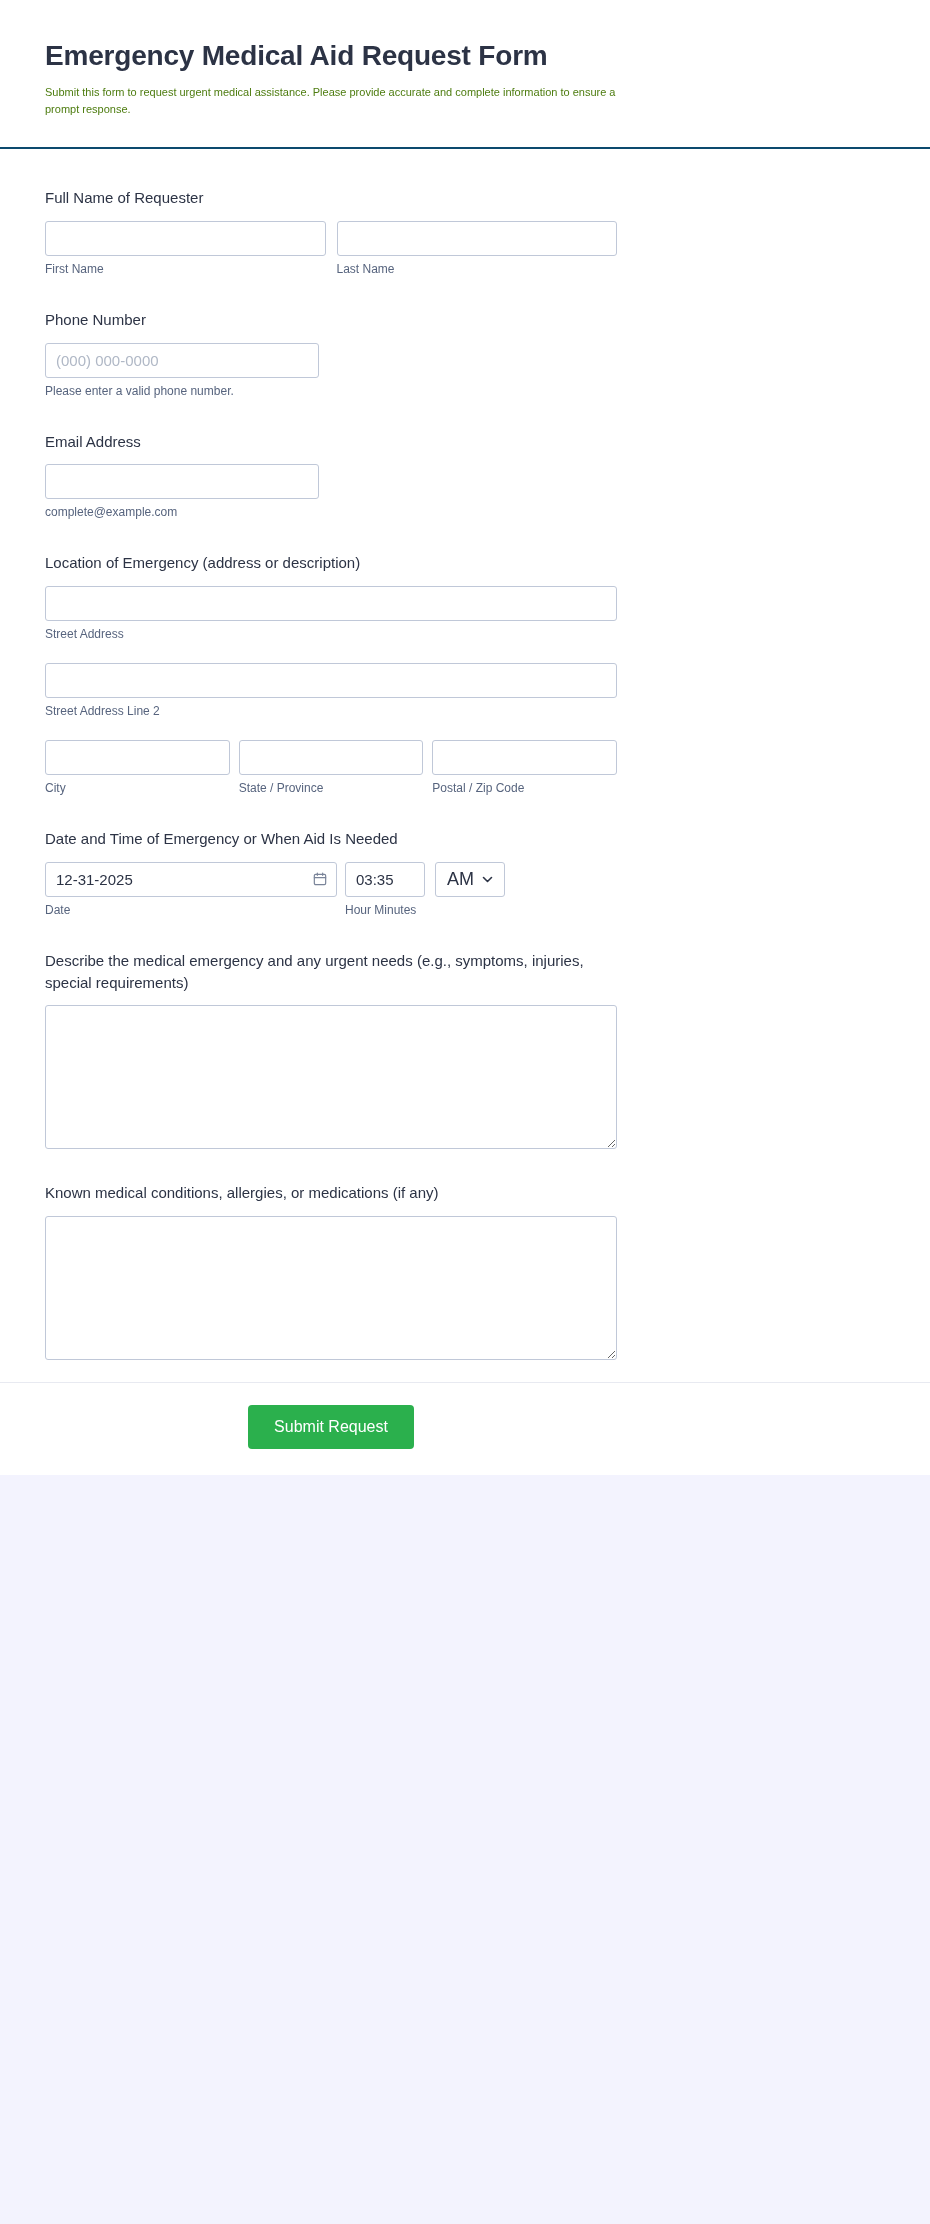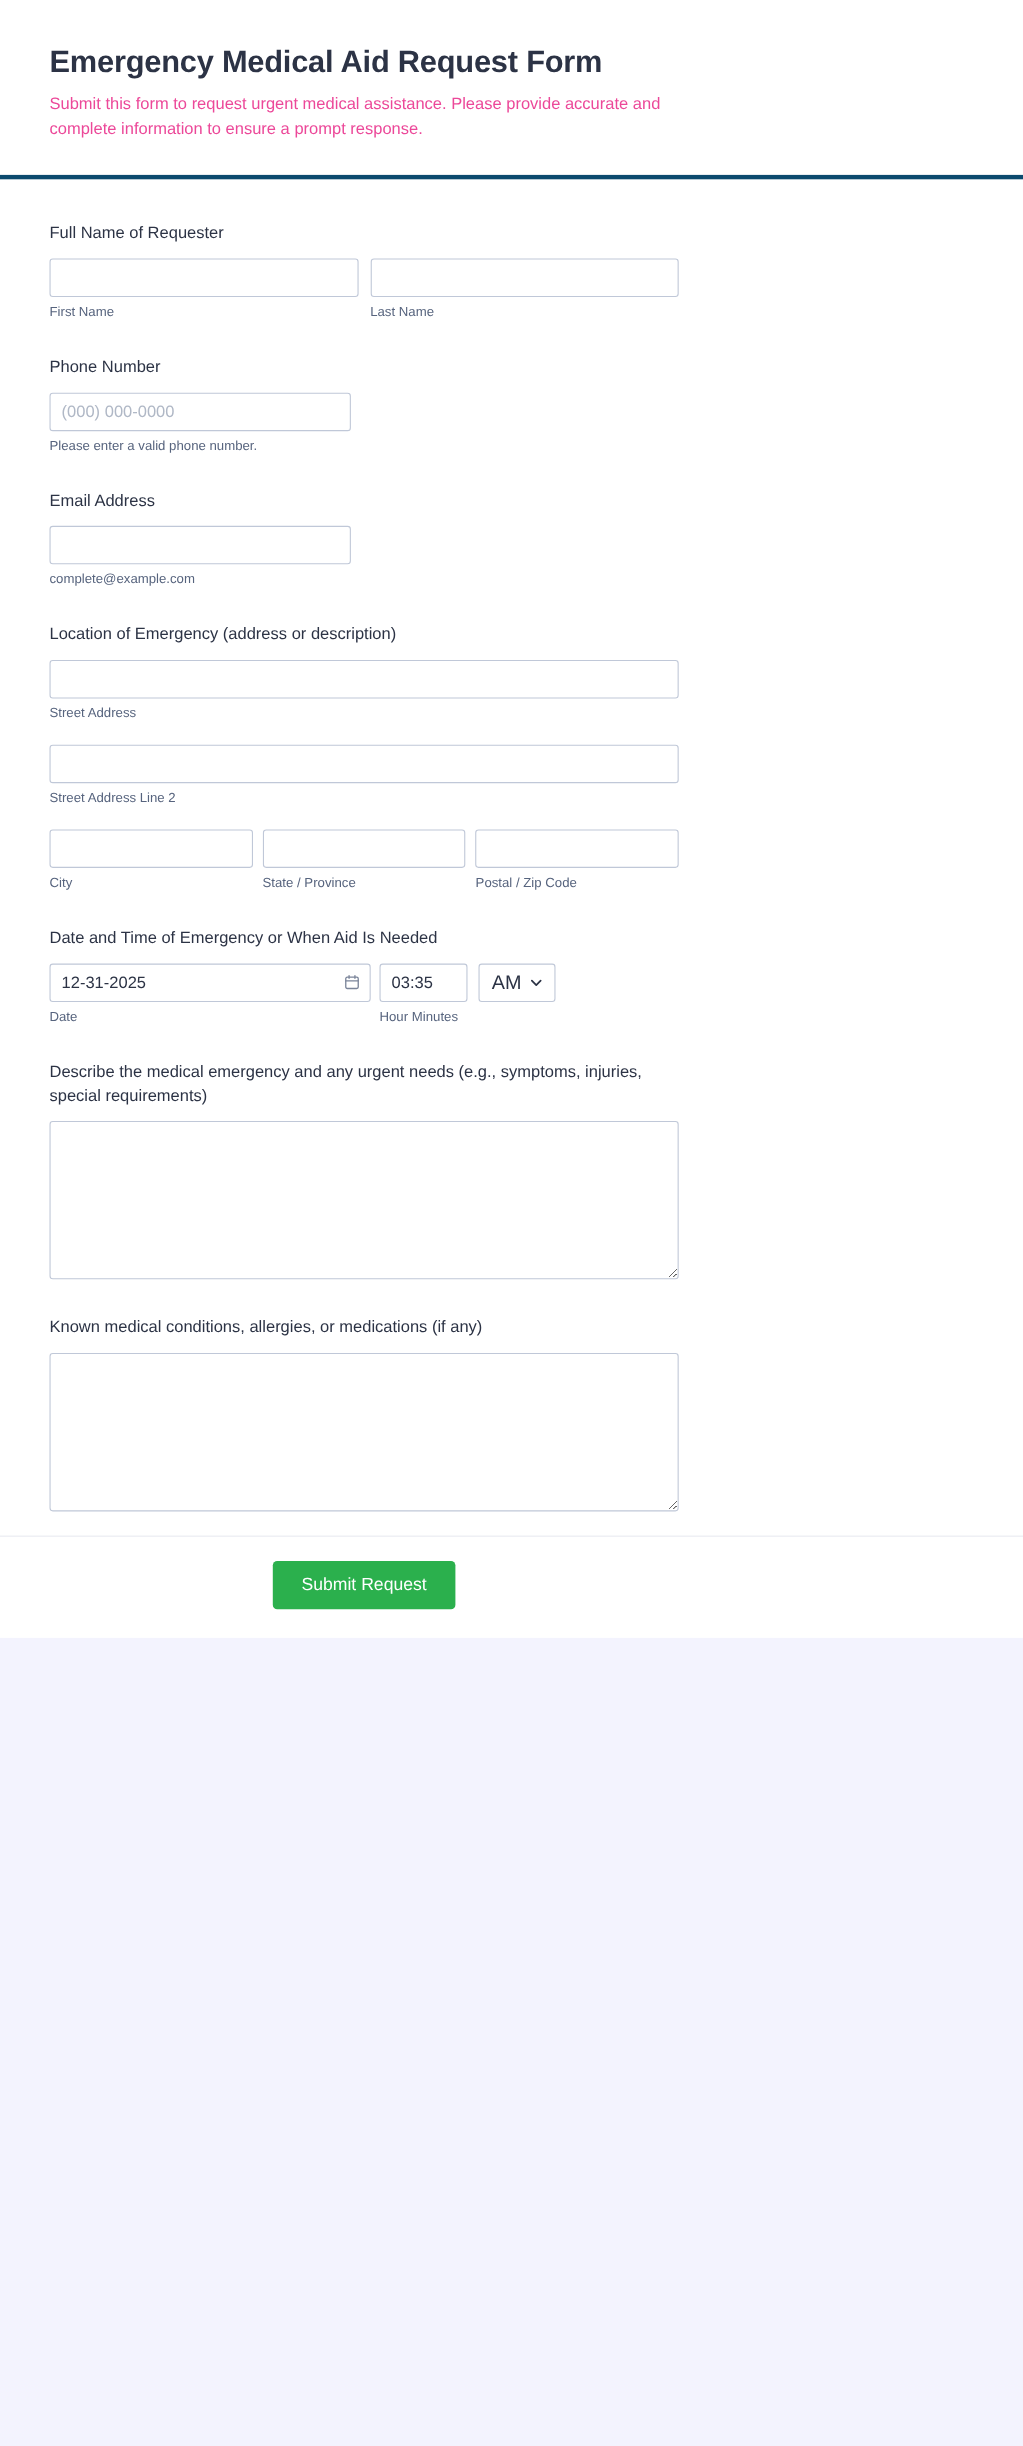--- a/index.html
+++ b/index.html
@@ -6,23 +6,23 @@
   html, body { margin:0; }
   body {
     width:930px; height:2224px;
     background:#f3f3fe;
     font-family:"Liberation Sans", sans-serif;
     color:#2c3345;
   }
   .card { width:930px; background:#ffffff; }
 
   
-  .form-header { padding:40px 45px 30px 45px; border-bottom:4px solid #0c4a6e; }
+  .form-header { padding:40px 45px 30px 45px; border-bottom:2px solid #0c4a6e; }
   .form-title { font-size:28px; font-weight:700; color:#2c3345; letter-spacing:-0.2px; margin-bottom:12px; }
-  .form-subtitle { font-size:15px; line-height:1.5; color:#ec4899; max-width:578px; }
+  .form-subtitle { font-size:11px; line-height:1.5; color:#4d7c0f; max-width:578px; }
 
   
   .form-body { padding:38px 0 0 45px; width:617px; }
   .question { margin-bottom:33px; }
   .q-label { font-size:15px; font-weight:500; color:#2c3345; line-height:1.45; margin-bottom:12px; max-width:572px; }
   .field-area { width:572px; }
 
   .text-input {
     height:35px; width:100%;
     border:1px solid #c0c8d8; border-radius:3px;

